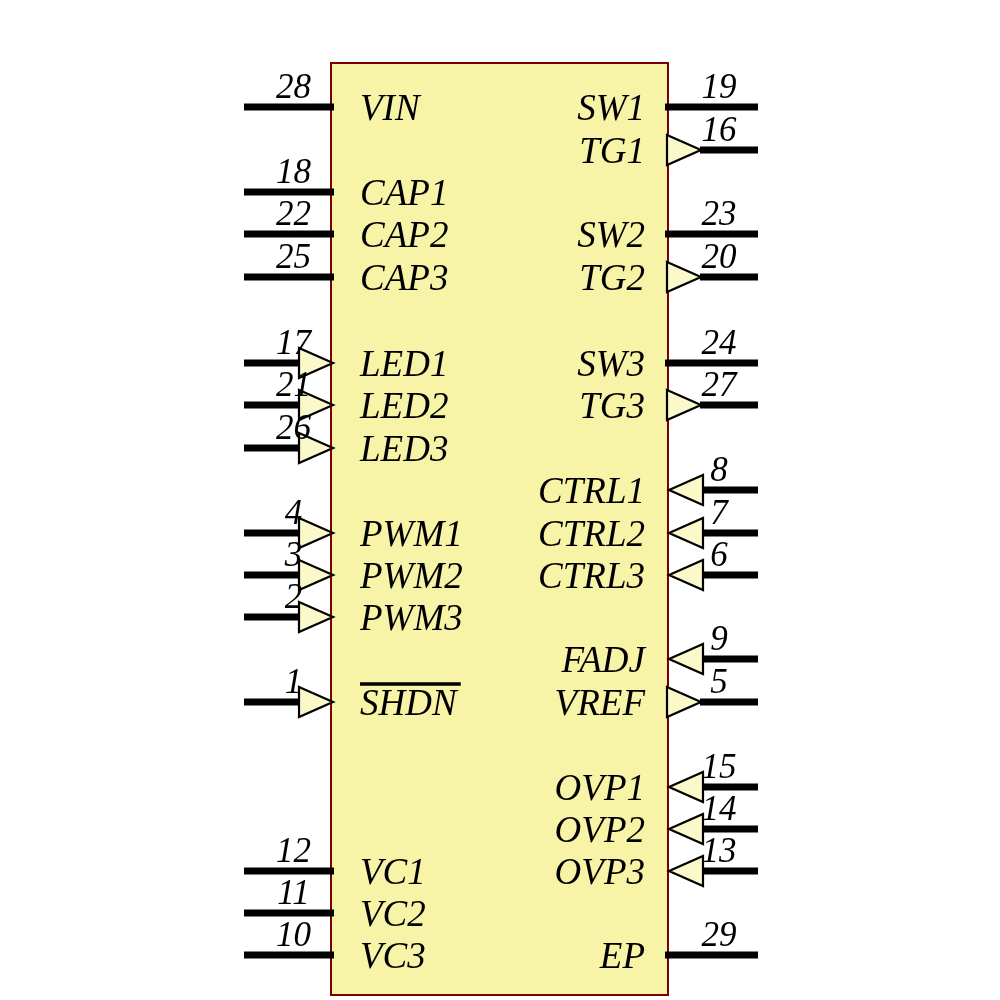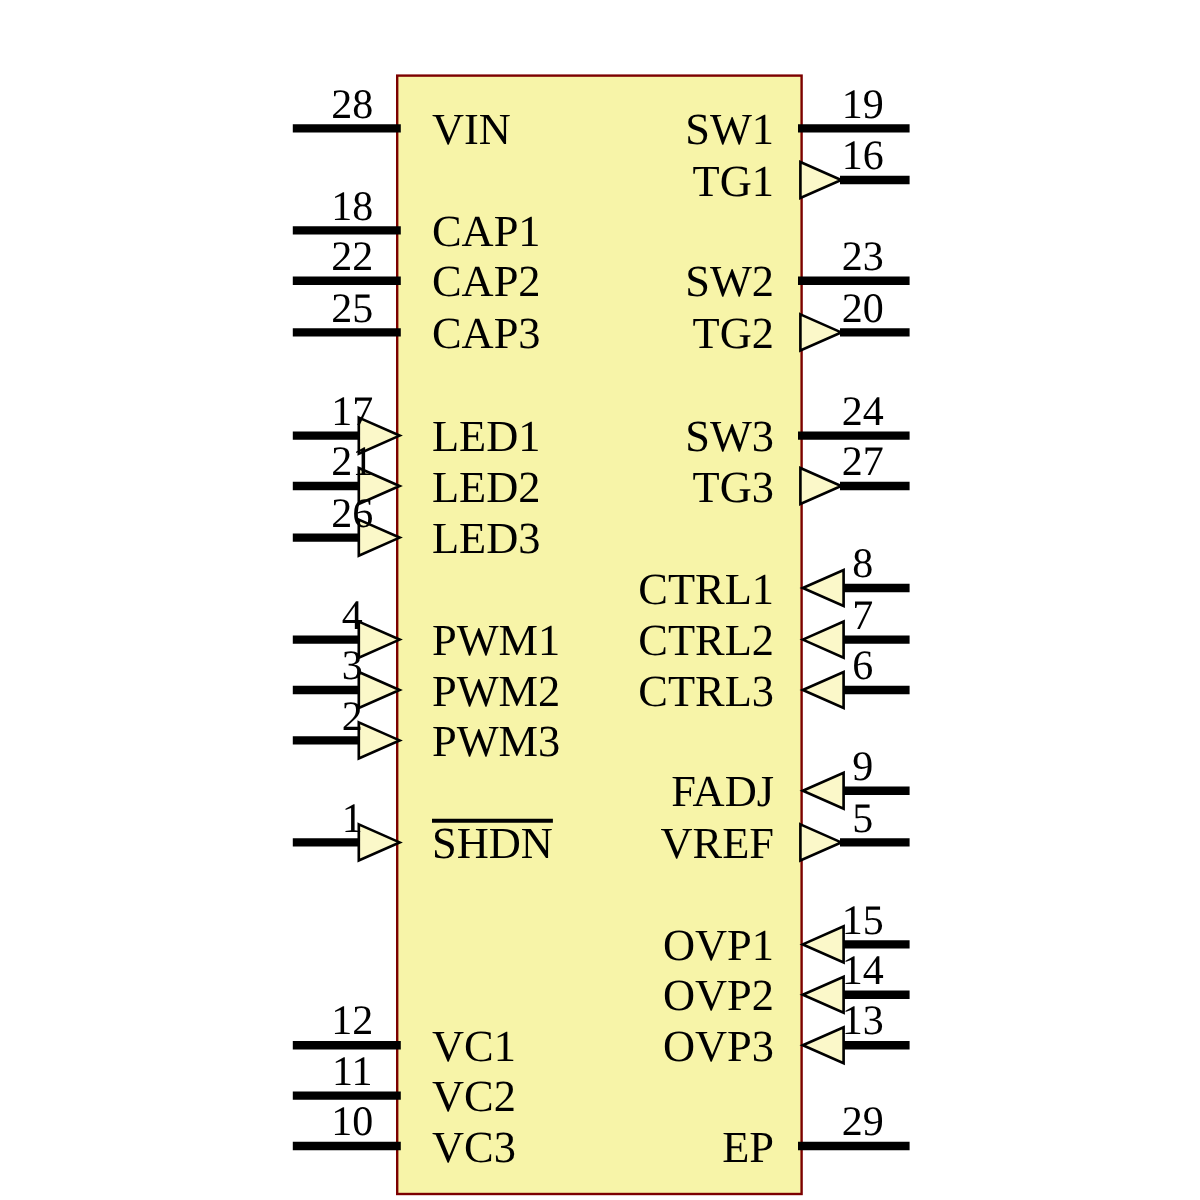--- a/index.html
+++ b/index.html
@@ -11,20 +11,21 @@
     width: 1000px;
     height: 1000px;
     font-family: "Liberation Serif", "DejaVu Serif", serif;
     overflow: hidden;
   }
   #stage {
     position: relative;
     width: 1000px;
     height: 1000px;
     background: #ffffff;
+    font-style: italic;
   }
   #diagram {
     position: absolute;
     left: 0;
     top: 0;
   }
   .chip-body {
     fill: #f7f4a8;
     stroke: #7c0000;
     stroke-width: 2;

